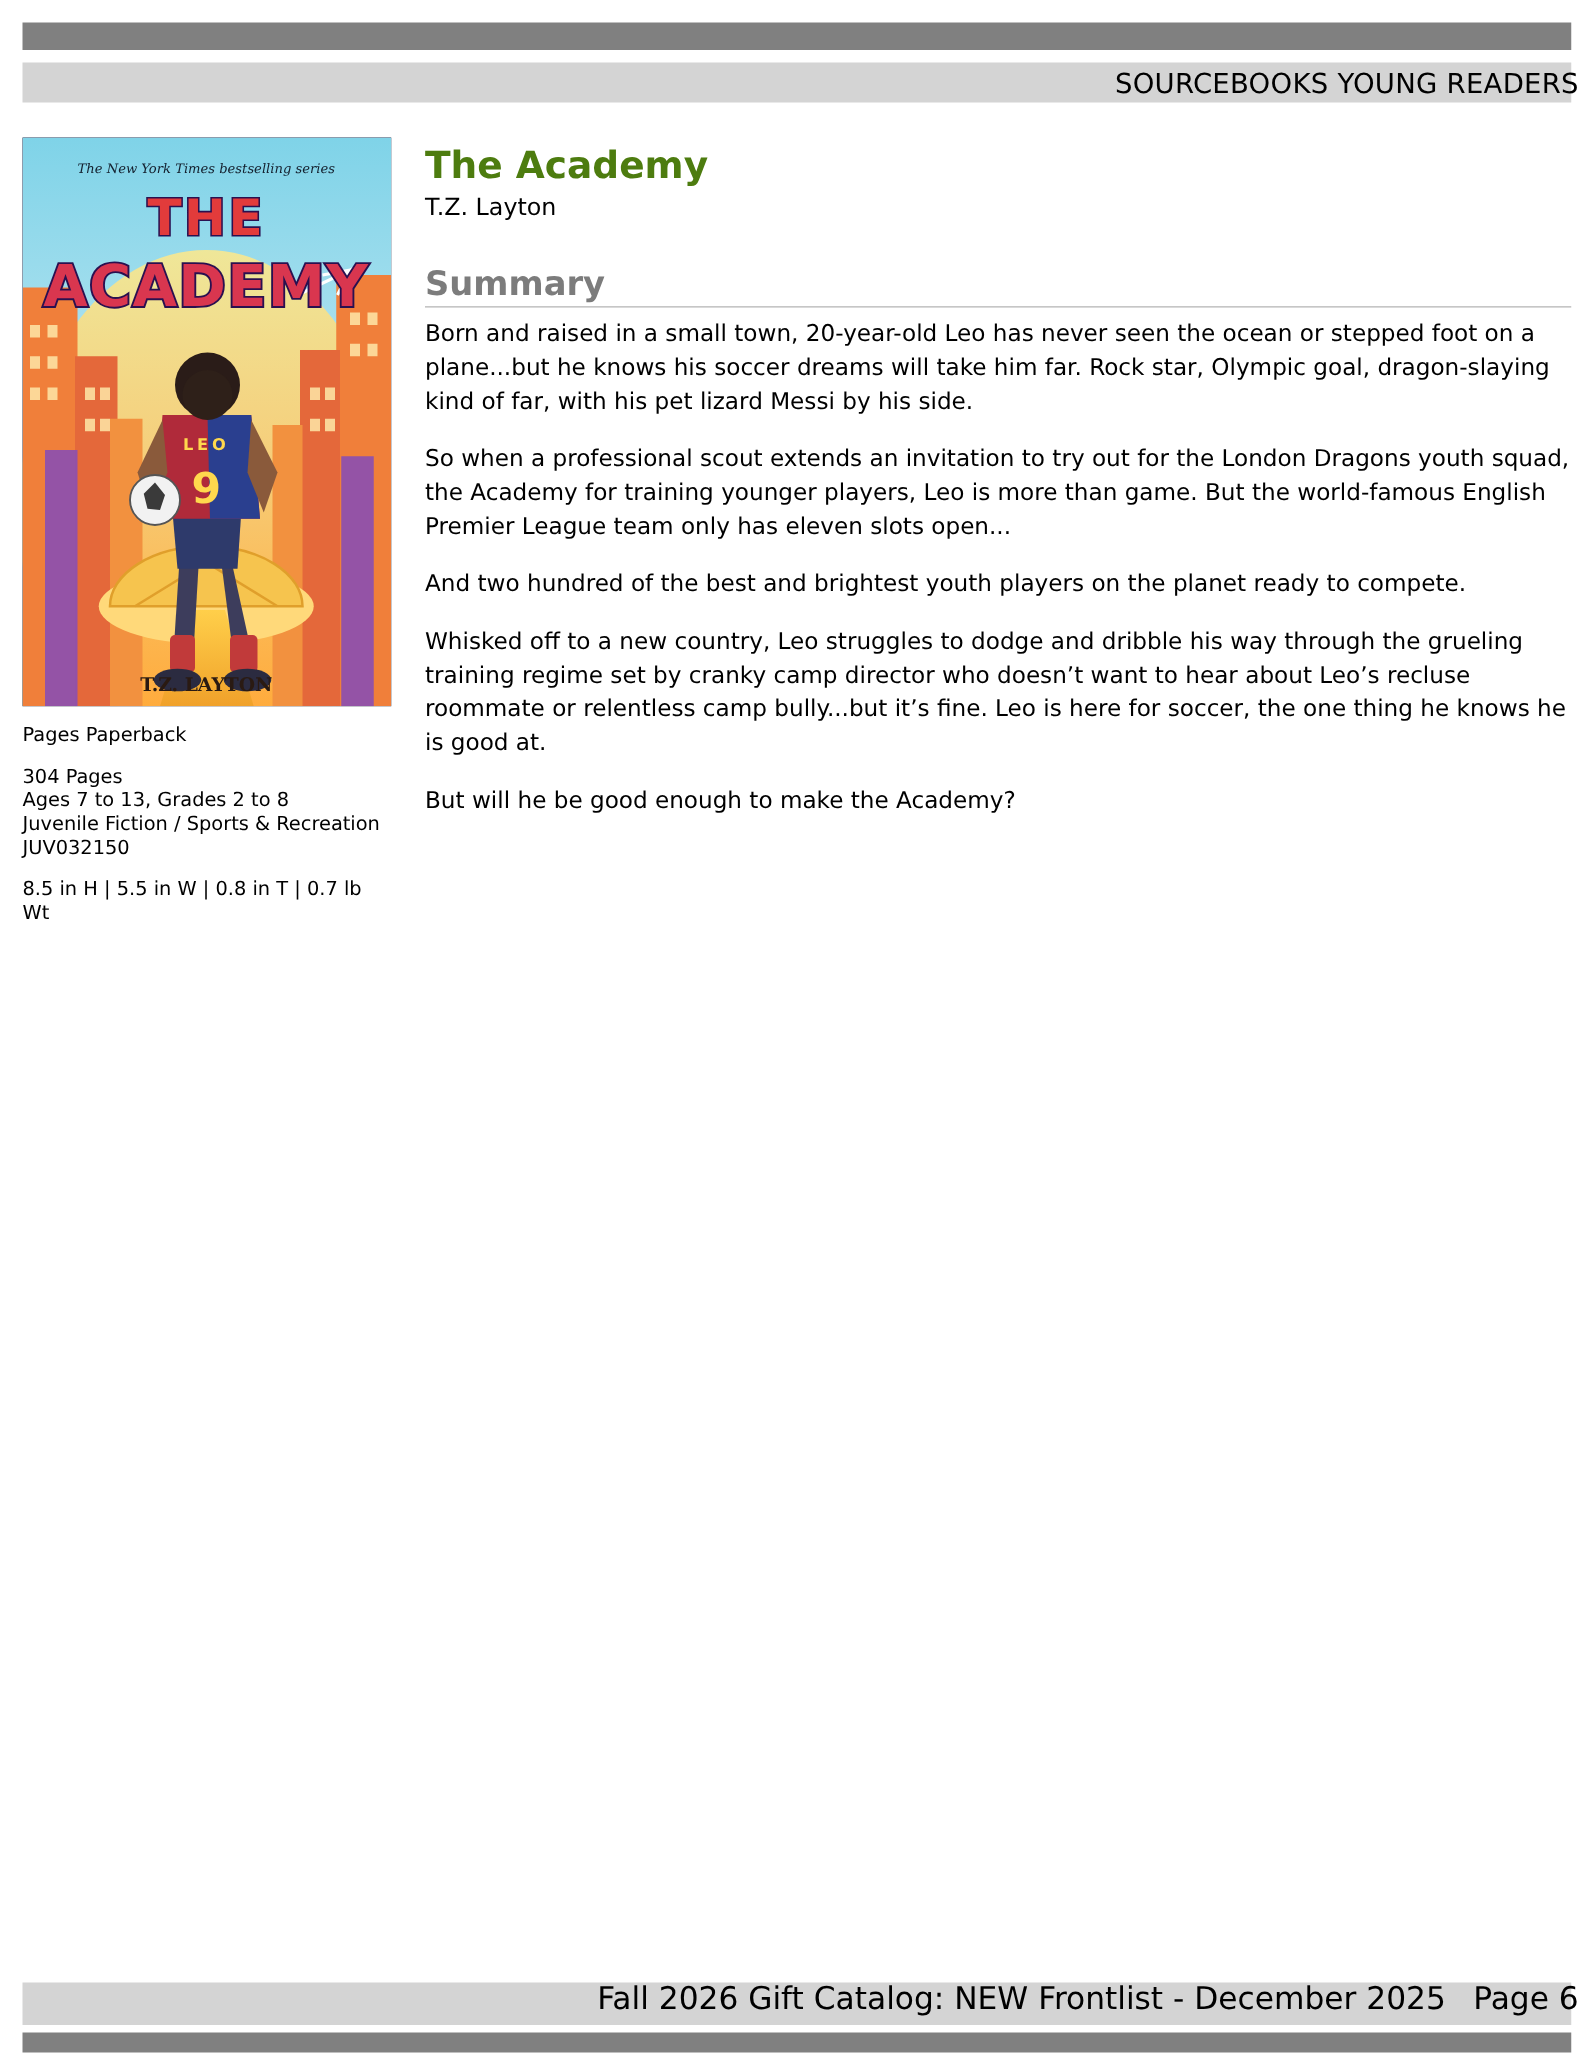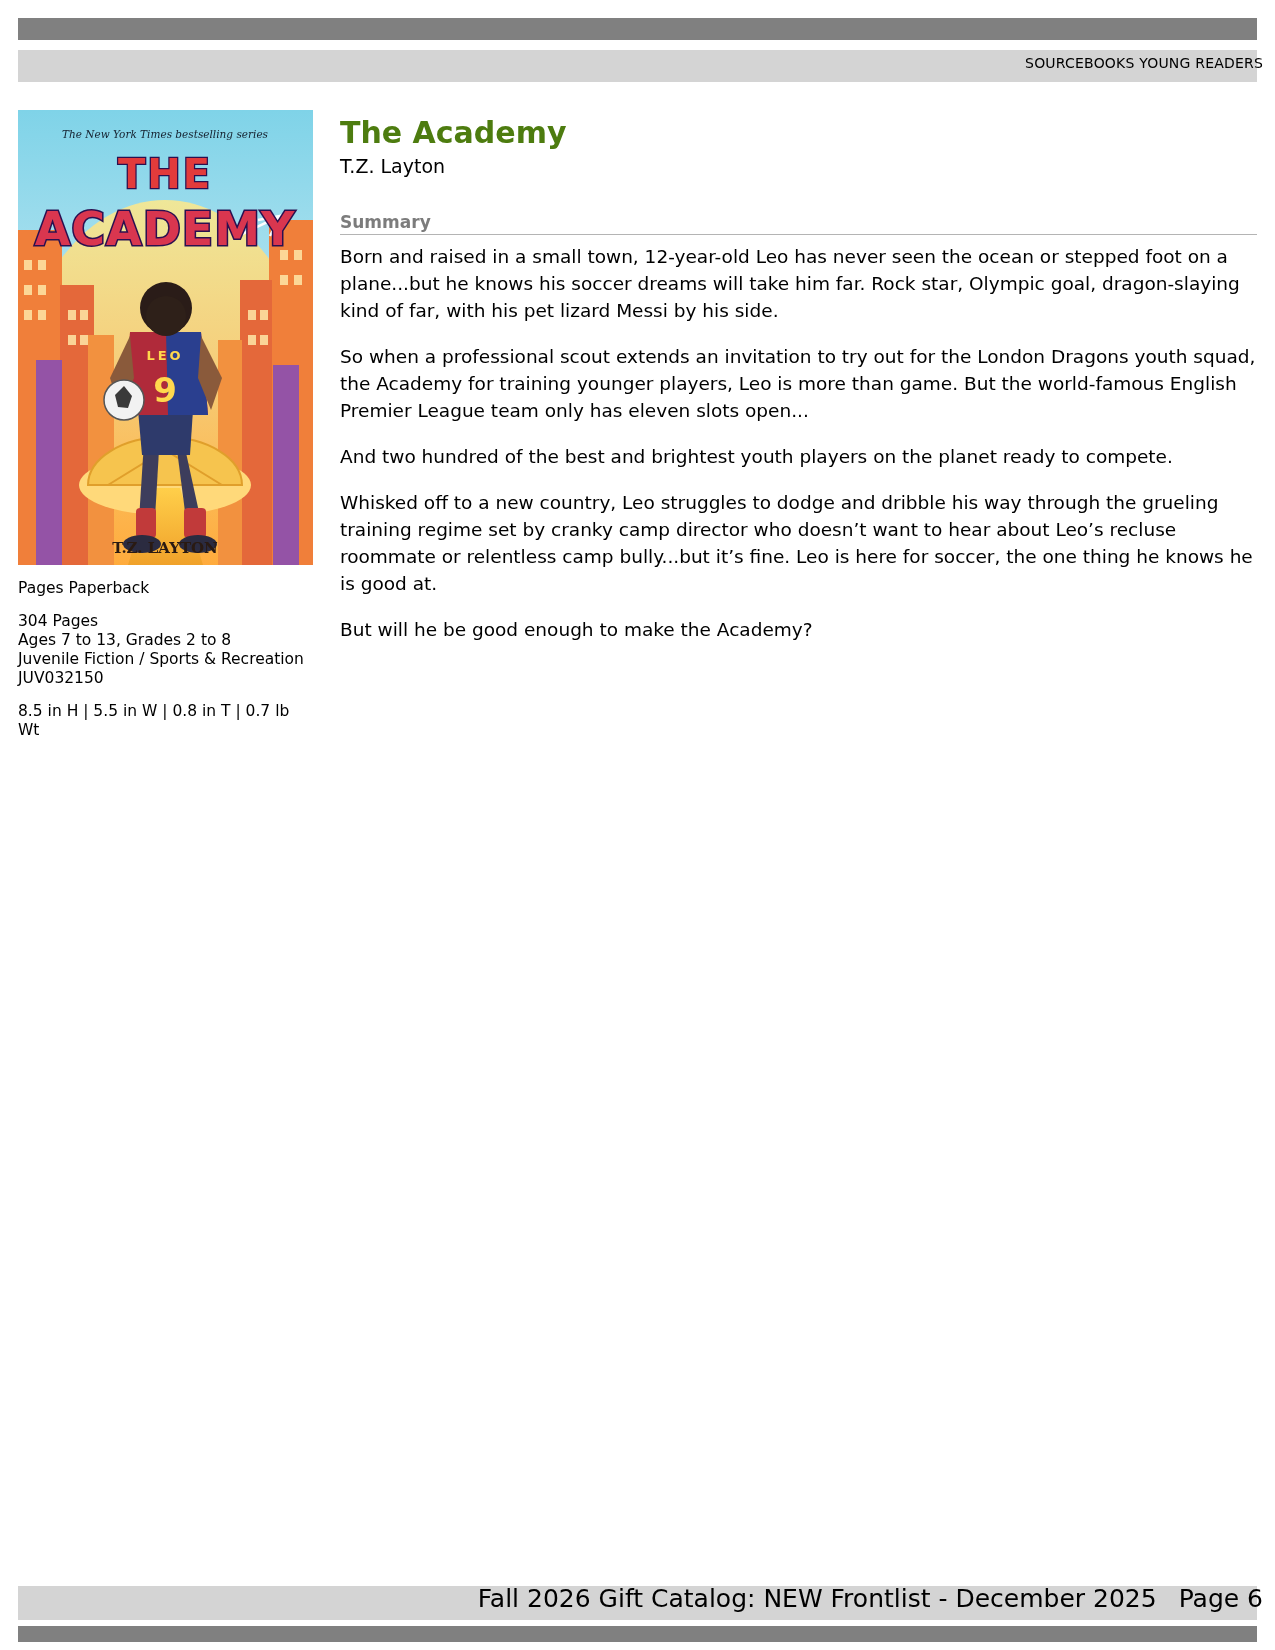--- a/index.html
+++ b/index.html
@@ -36,21 +36,21 @@
     left: 18px;
     top: 50px;
     width: 1239px;
     height: 32px;
     background: #d4d4d4;
   }
   .publisher-name {
     position: absolute;
     right: 12px;
     top: 55px;
-    font-size: 14px;
+    font-size: 22px;
     letter-spacing: 0.2px;
     color: #000;
     font-family: "DejaVu Sans", sans-serif;
   }
 
   
   .left-col {
     position: absolute;
     left: 18px;
     top: 110px;
@@ -89,21 +89,21 @@
     margin: 0 0 4px 0;
     color: #4d7c0f;
   }
   .book-author {
     font-size: 19px;
     line-height: 24px;
     margin: 0 0 34px 0;
     color: #000;
   }
   .section-title {
-    font-size: 17px;
+    font-size: 27px;
     font-weight: bold;
     color: #7c7c7c;
     margin: 0 0 2px 0;
   }
   .section-rule {
     border: none;
     border-top: 1px solid #b4b4b4;
     margin: 0 0 8px 0;
   }
   .summary p {
@@ -274,21 +274,21 @@
   </div>
 
   <div class="right-col">
     <h1 class="book-title">The Academy</h1>
     <div class="book-author">T.Z. Layton</div>
 
     <div class="section-title">Summary</div>
     <hr class="section-rule">
 
     <div class="summary">
-      <p>Born and raised in a small town, 12-year-old Leo has never seen the ocean or stepped foot on a plane...but he knows his soccer dreams will take him far. Rock star, Olympic goal, dragon-slaying kind of far, with his pet lizard Messi by his side.</p>
+      <p>Born and raised in a small town, 20-year-old Leo has never seen the ocean or stepped foot on a plane...but he knows his soccer dreams will take him far. Rock star, Olympic goal, dragon-slaying kind of far, with his pet lizard Messi by his side.</p>
       <p>So when a professional scout extends an invitation to try out for the London Dragons youth squad, the Academy for training younger players, Leo is more than game. But the world-famous English Premier League team only has eleven slots open...</p>
       <p>And two hundred of the best and brightest youth players on the planet ready to compete.</p>
       <p>Whisked off to a new country, Leo struggles to dodge and dribble his way through the grueling training regime set by cranky camp director who doesn’t want to hear about Leo’s recluse roommate or relentless camp bully...but it’s fine. Leo is here for soccer, the one thing he knows he is good at.</p>
       <p>But will he be good enough to make the Academy?</p>
     </div>
   </div>
 
   <div class="footer-bar"></div>
   <div class="footer-bar-dark"></div>
   <div class="footer-text">

